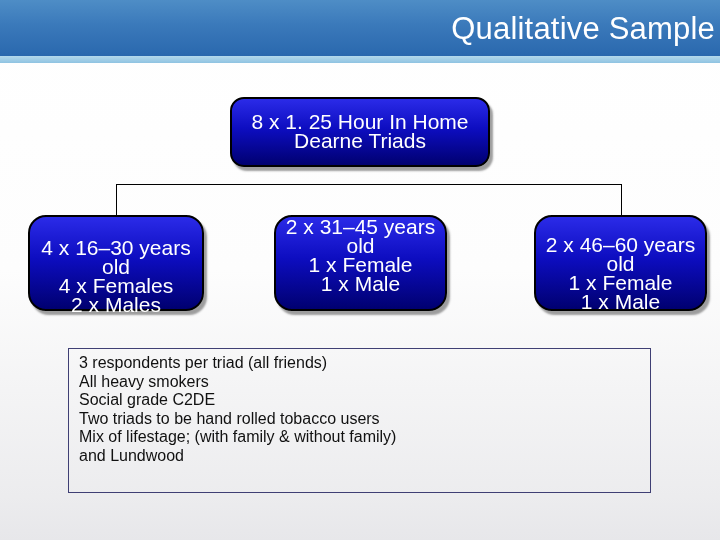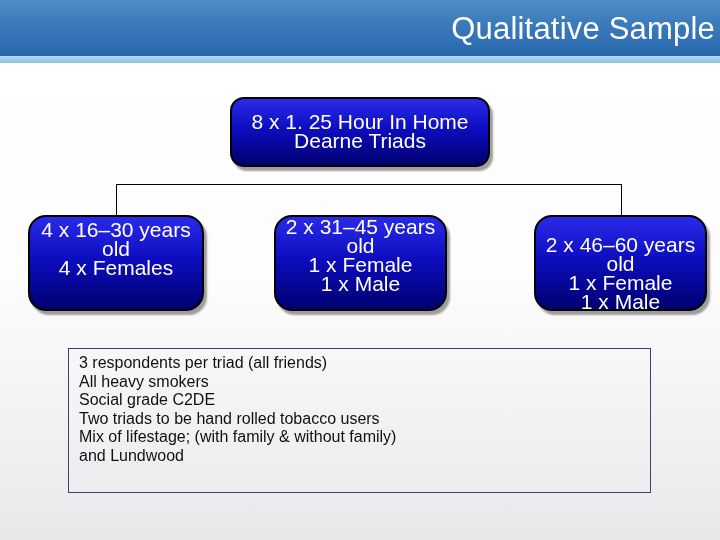--- a/index.html
+++ b/index.html
@@ -25,21 +25,21 @@
   
   .node{
     position:absolute;box-sizing:border-box;
     background:linear-gradient(180deg,#2b2be8 0%,#0d0dc0 45%,#000070 100%);
     border:2px solid #000;border-radius:18px;
     box-shadow:3px 4px 2px rgba(45,45,45,0.45);
     color:#fff;text-align:center;
   }
   .node-line{font-size:21px;line-height:19px;white-space:nowrap;}
   .root-node{left:230px;top:97px;width:260px;height:70px;padding-top:13px;border-radius:14px;}
-  .child-1{left:28px;top:215px;width:176px;height:96px;padding-top:3px;}
+  .child-1{left:28px;top:215px;width:176px;height:96px;padding-top:21px;}
   .child-2{left:274px;top:215px;width:173px;height:96px;padding-top:0;}
   .child-3{left:534px;top:215px;width:173px;height:96px;padding-top:18px;}
   
   .conn{position:absolute;background:#000;}
   .conn-h{left:116px;top:184px;width:506px;height:1px;}
   .conn-vl{left:116px;top:184px;width:1px;height:31px;}
   .conn-vr{left:621px;top:184px;width:1px;height:33px;}
   
   .notes-box{
     position:absolute;left:68px;top:348px;width:583px;height:145px;
@@ -64,20 +64,21 @@
 
   <div class="node root-node">
     <div class="node-line">8 x 1. 25 Hour In Home</div>
     <div class="node-line">Dearne Triads</div>
   </div>
 
   <div class="node child-1">
     <div class="node-line">4 x 16–30 years</div>
     <div class="node-line">old</div>
     <div class="node-line">4 x Females</div>
+    <div class="node-line">2 x Males</div>
   </div>
 
   <div class="node child-2">
     <div class="node-line">2 x 31–45 years</div>
     <div class="node-line">old</div>
     <div class="node-line">1 x Female</div>
     <div class="node-line">1 x Male</div>
   </div>
 
   <div class="node child-3">

